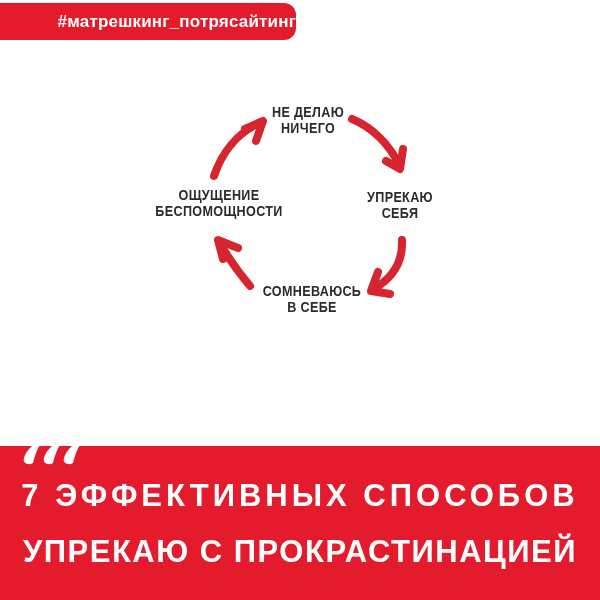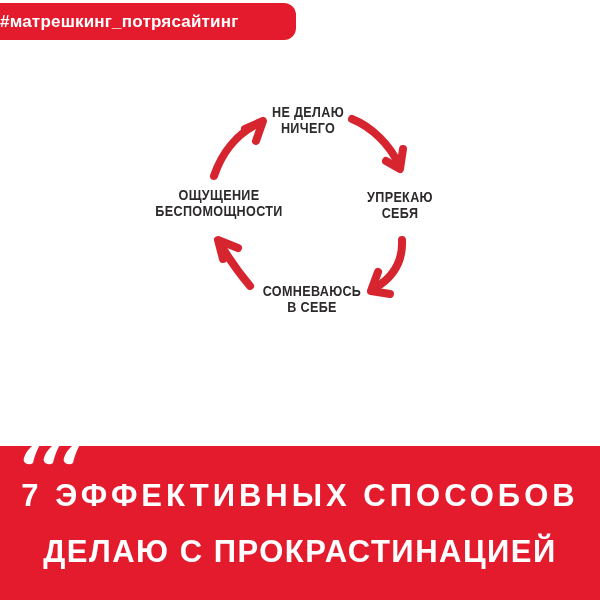--- a/index.html
+++ b/index.html
@@ -11,21 +11,21 @@
     font-family:"Liberation Sans", sans-serif;
   }
 
   
   .hashtag-badge{
     position:absolute;
     left:0;top:3px;
     width:296px;height:37px;
     background:#e31b2d;
     border-radius:0 12px 12px 0;
-    display:flex;align-items:center;justify-content:flex-start;
+    display:flex;align-items:center;justify-content:flex-end;
   }
   .hashtag-badge span{
     color:#ffffff;
     font-size:17px;
     font-weight:600;
     letter-spacing:0.2px;
   }
 
   
   .diagram{position:absolute;left:0;top:0;width:600px;height:440px;padding-left:32px;}
@@ -134,18 +134,18 @@
     <svg class="quote-icon" viewBox="0 0 66 28">
       <g fill="#ffffff">
         <path d="M 23 0 C 13 4, 4 12, 2 20 C 0 25, 7 28, 11 25 C 13 16, 17 6, 23 0 Z"></path>
         <path d="M 43 0 C 33 4, 24 12, 22 20 C 20 25, 27 28, 31 25 C 33 16, 37 6, 43 0 Z"></path>
         <path d="M 63 0 C 53 4, 44 12, 42 20 C 40 25, 47 28, 51 25 C 53 16, 57 6, 63 0 Z"></path>
       </g>
     </svg>
 
     <div class="banner-text">
       <div class="headline headline-1">7 ЭФФЕКТИВНЫХ СПОСОБОВ</div>
-      <div class="headline headline-2">ДЕЛАЮ С ПРОКРАСТИНАЦИЕЙ</div>
+      <div class="headline headline-2">УПРЕКАЮ С ПРОКРАСТИНАЦИЕЙ</div>
     </div>
 
   </div>
 
 </div>
 
 </body></html>

